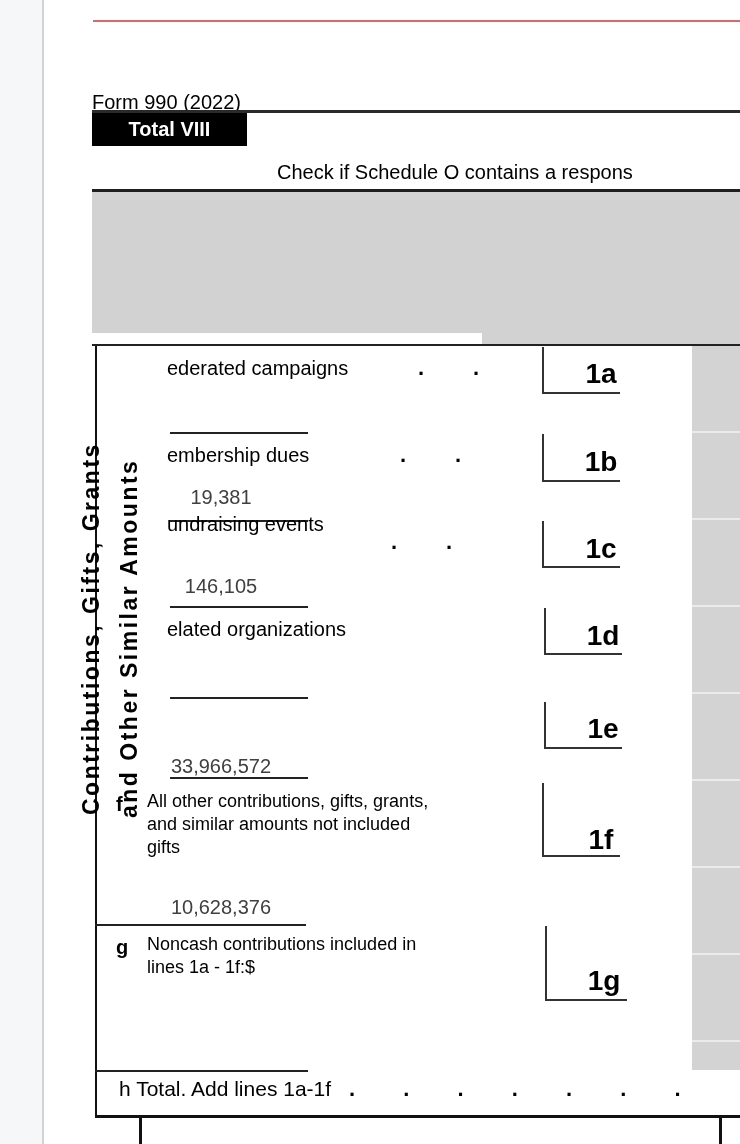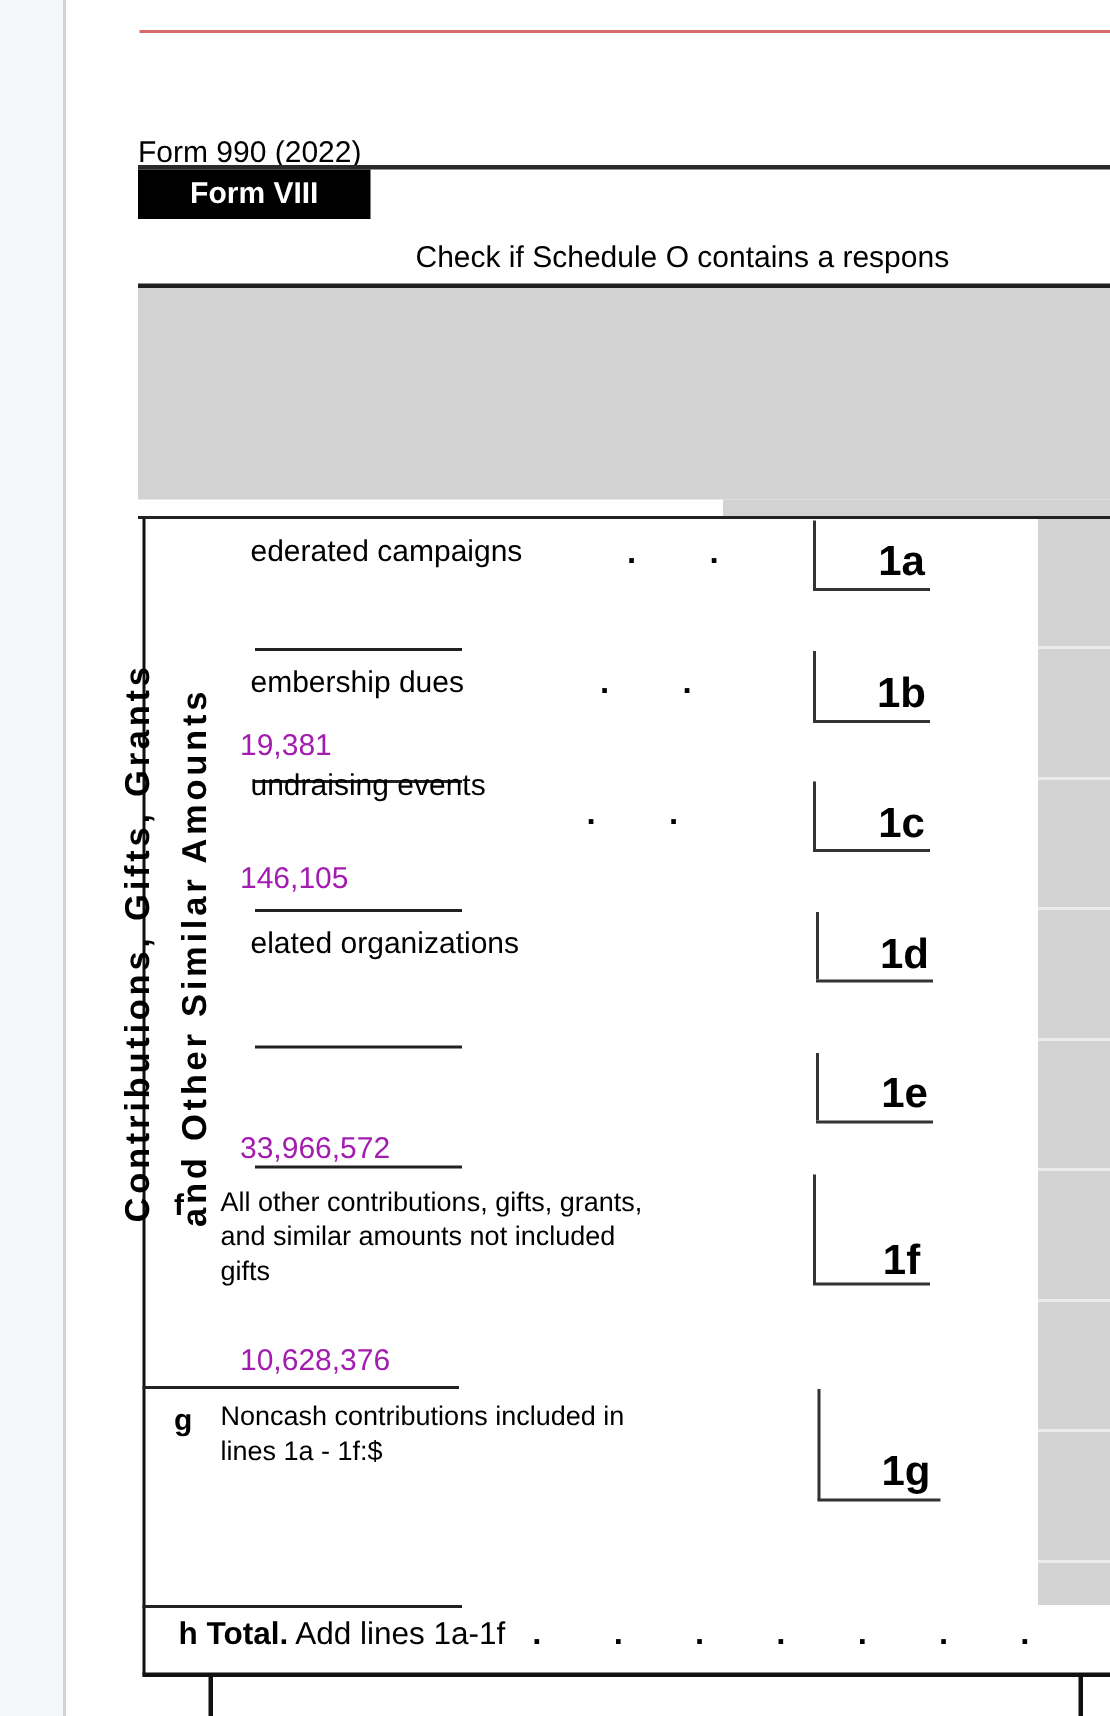--- a/index.html
+++ b/index.html
@@ -35,46 +35,46 @@
        font-size:23px;letter-spacing:2.5px;white-space:nowrap;height:26px;width:452px;}
   .rot1{left:104px;top:789px;}
   .rot2{left:142px;top:792px;}
 
   
   .row-label{font-size:20px;white-space:nowrap;}
   .dots{font-size:22px;font-weight:bold;white-space:pre;}
   .cell-v{width:2px;background:#333;}
   .cell-h{height:2px;background:#333;}
   .cell-num{width:78px;text-align:center;font-weight:bold;font-size:28px;padding-left:20px;}
-  .amt{left:160px;width:146px;text-align:left;color:#a21caf;font-size:20px;white-space:nowrap;}
+  .amt{left:148px;width:146px;text-align:center;color:#404040;font-size:20px;white-space:nowrap;}
   .uline{height:2px;background:#222;}
   .sub-label{font-size:18px;line-height:23px;white-space:nowrap;text-align:right;}
   .marker{font-weight:bold;font-size:20px;}
 
   
   .total-line{left:119px;top:1076px;font-size:21px;white-space:nowrap;}
-  .total-line .bold{font-weight:bold;}
+  .total-line .bold{font-weight:normal;}
   .total-dots{margin-left:18px;word-spacing:42px;}
   .bottom-border{left:95px;top:1115px;width:645px;height:3px;background:#111;}
   .bvl1{left:139px;top:1117px;width:3px;height:27px;background:#111;}
   .bvl2{left:719px;top:1117px;width:3px;height:27px;background:#111;}
 </style>
 </head>
 <body>
 
 <div class="page">
 
   <div class="abs side-strip"></div>
   <div class="abs side-strip-line"></div>
   <div class="abs red-line"></div>
 
   <div class="abs form-title">Form 990 (2022)</div>
   <div class="abs rule1"></div>
   <div class="abs part-box">
-    <span>Form VIII</span>
+    <span>Total VIII</span>
   </div>
   <div class="abs check-line">Check if Schedule O contains a respons</div>
   <div class="abs rule2"></div>
 
   <div class="abs gray-block"></div>
   <div class="abs gray-block-ext"></div>
   <div class="abs table-top"></div>
   <div class="abs left-border"></div>
   <div class="abs right-strip"></div>
 

